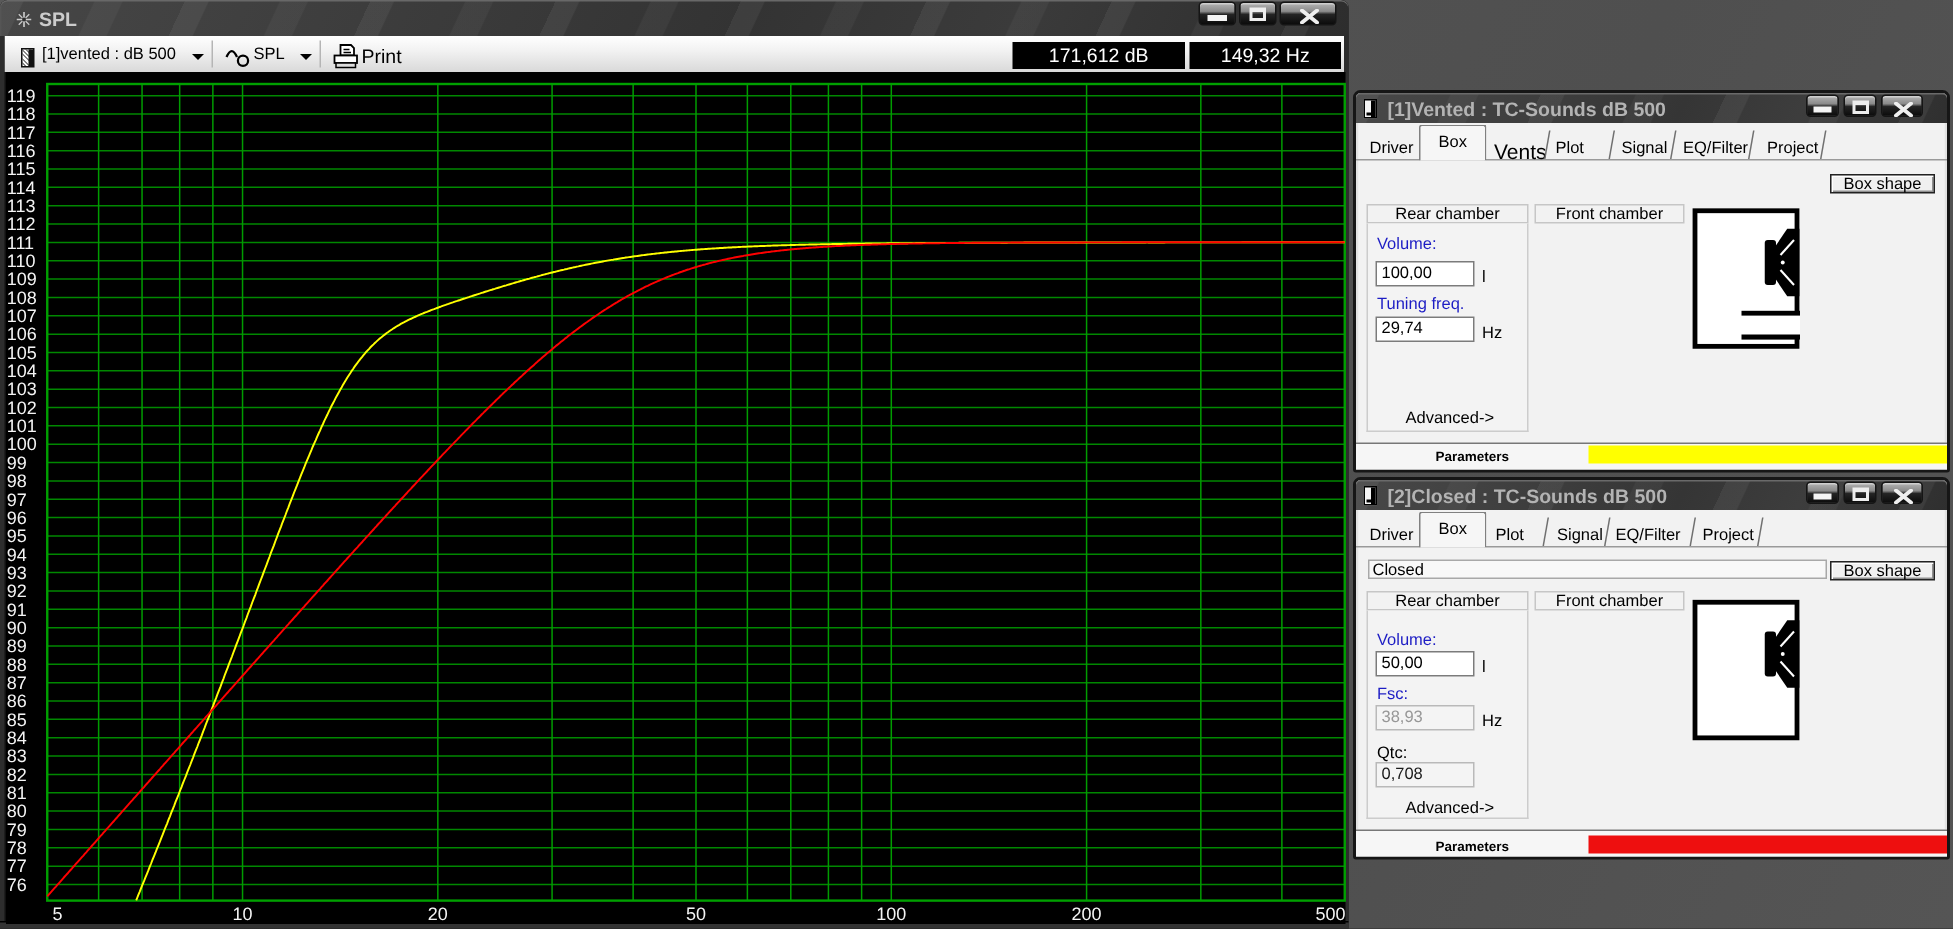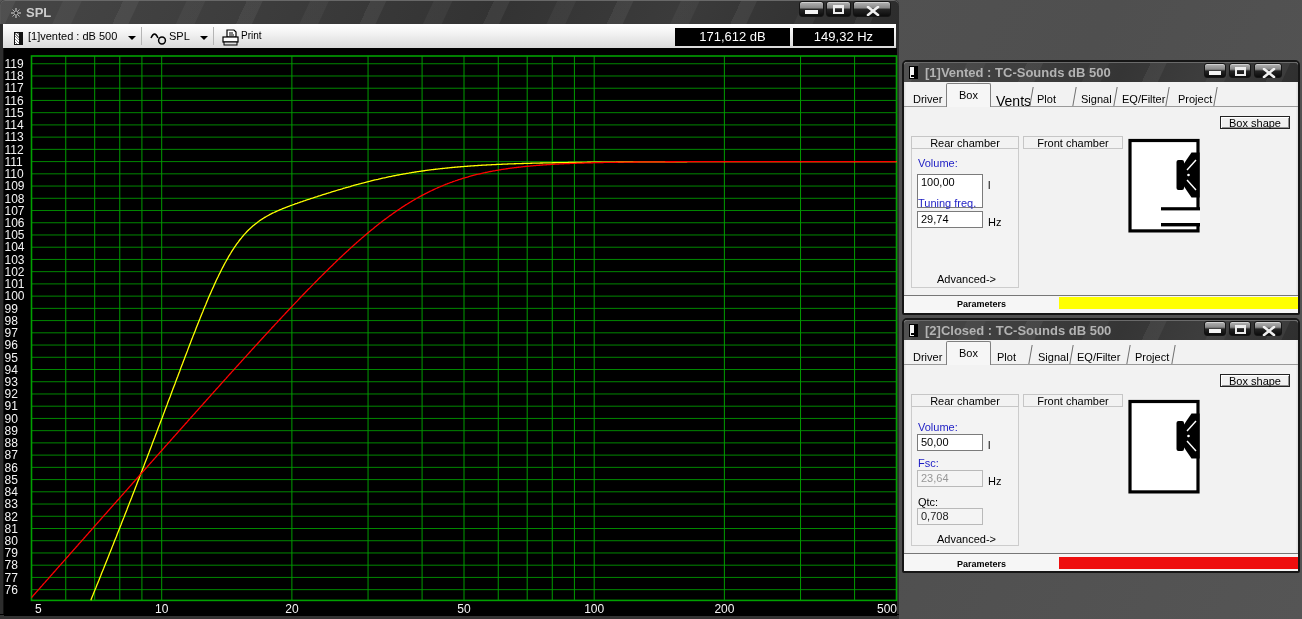--- a/index.html
+++ b/index.html
@@ -53,21 +53,21 @@
 <div style="position:absolute;left:169px;top:30px;font-size:11px;color:#000">SPL</div>
 <div style="position:absolute;left:200px;top:36px;width:0;height:0;border-left:4px solid transparent;border-right:4px solid transparent;border-top:4px solid #000"></div>
 <div style="position:absolute;left:213px;top:27px;width:1px;height:18px;background:#b5b5b5"></div>
 <svg width="18" height="17" style="position:absolute;left:222px;top:29px" xmlns="http://www.w3.org/2000/svg">
  <path d="M5 1 h7 l2 2 v5 h-9 z" fill="#fff" stroke="#000" stroke-width="1.2"></path>
  <line x1="7" y1="4" x2="11" y2="4" stroke="#000"></line>
       <line x1="7" y1="6" x2="12" y2="6" stroke="#000"></line>
  <rect x="1" y="8" width="15" height="5" fill="#fff" stroke="#000" stroke-width="1.2"></rect>
  <rect x="2" y="13" width="13" height="3" fill="#ddd" stroke="#000" stroke-width="1"></rect>
 </svg>
-<div style="position:absolute;left:241px;top:30px;font-size:10px;color:#000">Print</div>
+<div style="position:absolute;left:241px;top:30px;font-size:13px;color:#000">Print</div>
 <div style="position:absolute;left:675px;top:28px;width:115px;height:18px;background:#000;color:#fff;
  font-size:13px;text-align:center;line-height:18px">171,612 dB</div>
 <div style="position:absolute;left:793px;top:28px;width:101px;height:18px;background:#000;color:#fff;
  font-size:13px;text-align:center;line-height:18px">149,32 Hz</div>
 <svg width="899" height="571" style="position:absolute;left:0;top:48px" xmlns="http://www.w3.org/2000/svg">
 <g transform="translate(0,-48)">
 <rect x="4" y="48" width="893" height="568" fill="#000"></rect>
 <g stroke="#008800" stroke-width="1">
           <line x1="31.5" y1="589.65" x2="896.5" y2="589.65"></line>
           <line x1="31.5" y1="577.42" x2="896.5" y2="577.42"></line>
@@ -228,21 +228,21 @@
     <div style="position:absolute;left:1074px;top:87px;width:1px;height:19px;background:#707070;transform:skewX(-10deg)"></div>
     <div style="position:absolute;left:1115px;top:87px;width:1px;height:19px;background:#707070;transform:skewX(-10deg)"></div>
     <div style="position:absolute;left:1167px;top:87px;width:1px;height:19px;background:#707070;transform:skewX(-10deg)"></div>
     <div style="position:absolute;left:1215px;top:87px;width:1px;height:19px;background:#707070;transform:skewX(-10deg)"></div>
     <div style="position:absolute;left:1220px;top:116px;width:70px;height:13px;background:#f0f0f0;border:1px solid #222;
  box-shadow:inset 1px 1px 0 #fff,inset -1px -1px 0 #909090;font-size:11px;text-align:center;line-height:12px">Box shape</div>
     <div style="position:absolute;left:911px;top:136px;width:108px;height:13px;background:#f2f2f2;border:1px solid #c6c6c6;font-size:11px;text-align:center;line-height:12px">Rear chamber</div>
     <div style="position:absolute;left:1023px;top:136px;width:100px;height:13px;background:#f2f2f2;border:1px solid #c6c6c6;font-size:11px;text-align:center;line-height:12px">Front chamber</div>
     <div style="position:absolute;left:911px;top:149px;width:108px;height:139px;border:1px solid #cccccc;border-top:none;background:#f3f3f3"></div>
     <div style="position:absolute;font-size:11px;color:#1d1dc4;left:918px;top:157px">Volume:</div>
-    <div style="position:absolute;font-size:11px;color:#000;background:#fff;border:1px solid #7b7b7b;padding:1px 0 0 3px;left:917px;top:174px;width:66px;height:34px">100,00</div>
+    <div style="position:absolute;font-size:11px;color:#000;background:#fff;border:1px solid #7b7b7b;padding:1px 0 0 3px;left:917px;top:174px;width:66px;height:17px">100,00</div>
     <div style="position:absolute;font-size:11px;color:#000;left:988px;top:179px">l</div>
     <div style="position:absolute;font-size:11px;color:#1d1dc4;left:918px;top:197px">Tuning freq.</div>
     <div style="position:absolute;font-size:11px;color:#000;background:#fff;border:1px solid #7b7b7b;padding:1px 0 0 3px;left:917px;top:211px;width:66px;height:17px">29,74</div>
     <div style="position:absolute;font-size:11px;color:#000;left:988px;top:216px">Hz</div>
     <div style="position:absolute;font-size:11px;color:#000;left:937px;top:273px">Advanced-&gt;</div>
     <svg width="78" height="100" style="position:absolute;left:1126px;top:138px" xmlns="http://www.w3.org/2000/svg">
 <rect x="4" y="2.5" width="68" height="90.4" fill="#fff" stroke="#000" stroke-width="3.2"></rect>
 <g fill="#000">
  <rect x="50.5" y="22" width="7.5" height="30" rx="2"></rect>
  <path d="M57 27 L65.5 14.5 L73.6 14.5 L73.6 59.5 L65.5 59.5 L57 47 Z"></path>
@@ -288,30 +288,31 @@
     <div style="position:absolute;left:946px;top:341px;width:45px;height:24px;background:#f6f6f6;
  border:1px solid #808080;border-bottom:none;border-radius:2px 2px 0 0;font-size:11px;text-align:center;padding-top:5px;box-sizing:border-box">Box</div>
     <div style="position:absolute;left:997px;top:351px;font-size:11px;color:#000">Plot</div>
     <div style="position:absolute;left:1038px;top:351px;font-size:11px;color:#000">Signal</div>
     <div style="position:absolute;left:1077px;top:351px;font-size:11px;color:#000">EQ/Filter</div>
     <div style="position:absolute;left:1135px;top:351px;font-size:11px;color:#000">Project</div>
     <div style="position:absolute;left:1030px;top:345px;width:1px;height:19px;background:#707070;transform:skewX(-10deg)"></div>
     <div style="position:absolute;left:1071px;top:345px;width:1px;height:19px;background:#707070;transform:skewX(-10deg)"></div>
     <div style="position:absolute;left:1128px;top:345px;width:1px;height:19px;background:#707070;transform:skewX(-10deg)"></div>
     <div style="position:absolute;left:1173px;top:345px;width:1px;height:19px;background:#707070;transform:skewX(-10deg)"></div>
+    <div style="position:absolute;left:912px;top:373px;width:306px;height:13px;background:#f8f8f8;border:1px solid #a8a8a8;font-size:11px;color:#000;padding-left:2px;line-height:12px">Closed</div>
     <div style="position:absolute;left:1220px;top:374px;width:70px;height:13px;background:#f0f0f0;border:1px solid #222;
  box-shadow:inset 1px 1px 0 #fff,inset -1px -1px 0 #909090;font-size:11px;text-align:center;line-height:12px">Box shape</div>
     <div style="position:absolute;left:911px;top:394px;width:108px;height:13px;background:#f2f2f2;border:1px solid #c6c6c6;font-size:11px;text-align:center;line-height:12px">Rear chamber</div>
     <div style="position:absolute;left:1023px;top:394px;width:100px;height:13px;background:#f2f2f2;border:1px solid #c6c6c6;font-size:11px;text-align:center;line-height:12px">Front chamber</div>
     <div style="position:absolute;left:911px;top:407px;width:108px;height:139px;border:1px solid #cccccc;border-top:none;background:#f3f3f3"></div>
     <div style="position:absolute;font-size:11px;color:#1d1dc4;left:918px;top:421px">Volume:</div>
     <div style="position:absolute;font-size:11px;color:#000;background:#fff;border:1px solid #7b7b7b;padding:1px 0 0 3px;left:917px;top:434px;width:66px;height:17px">50,00</div>
     <div style="position:absolute;font-size:11px;color:#000;left:988px;top:439px">l</div>
     <div style="position:absolute;font-size:11px;color:#1d1dc4;left:918px;top:457px">Fsc:</div>
-    <div style="position:absolute;font-size:11px;color:#979797;background:#f4f4f4;border:1px solid #b9b9b9;padding:1px 0 0 3px;left:917px;top:470px;width:66px;height:17px">23,64</div>
+    <div style="position:absolute;font-size:11px;color:#979797;background:#f4f4f4;border:1px solid #b9b9b9;padding:1px 0 0 3px;left:917px;top:470px;width:66px;height:17px">38,93</div>
     <div style="position:absolute;font-size:11px;color:#000;left:988px;top:475px">Hz</div>
     <div style="position:absolute;font-size:11px;color:#000;left:918px;top:496px">Qtc:</div>
     <div style="position:absolute;font-size:11px;color:#1a1a1a;background:#f4f4f4;border:1px solid #b9b9b9;padding:1px 0 0 3px;left:917px;top:508px;width:66px;height:17px">0,708</div>
     <div style="position:absolute;font-size:11px;color:#000;left:937px;top:533px">Advanced-&gt;</div>
     <svg width="78" height="100" style="position:absolute;left:1126px;top:399px" xmlns="http://www.w3.org/2000/svg">
 <rect x="4" y="2.5" width="68" height="90.4" fill="#fff" stroke="#000" stroke-width="3.2"></rect>
 <g fill="#000">
  <rect x="50.5" y="22" width="7.5" height="30" rx="2"></rect>
  <path d="M57 27 L65.5 14.5 L73.6 14.5 L73.6 59.5 L65.5 59.5 L57 47 Z"></path>
  </g>

